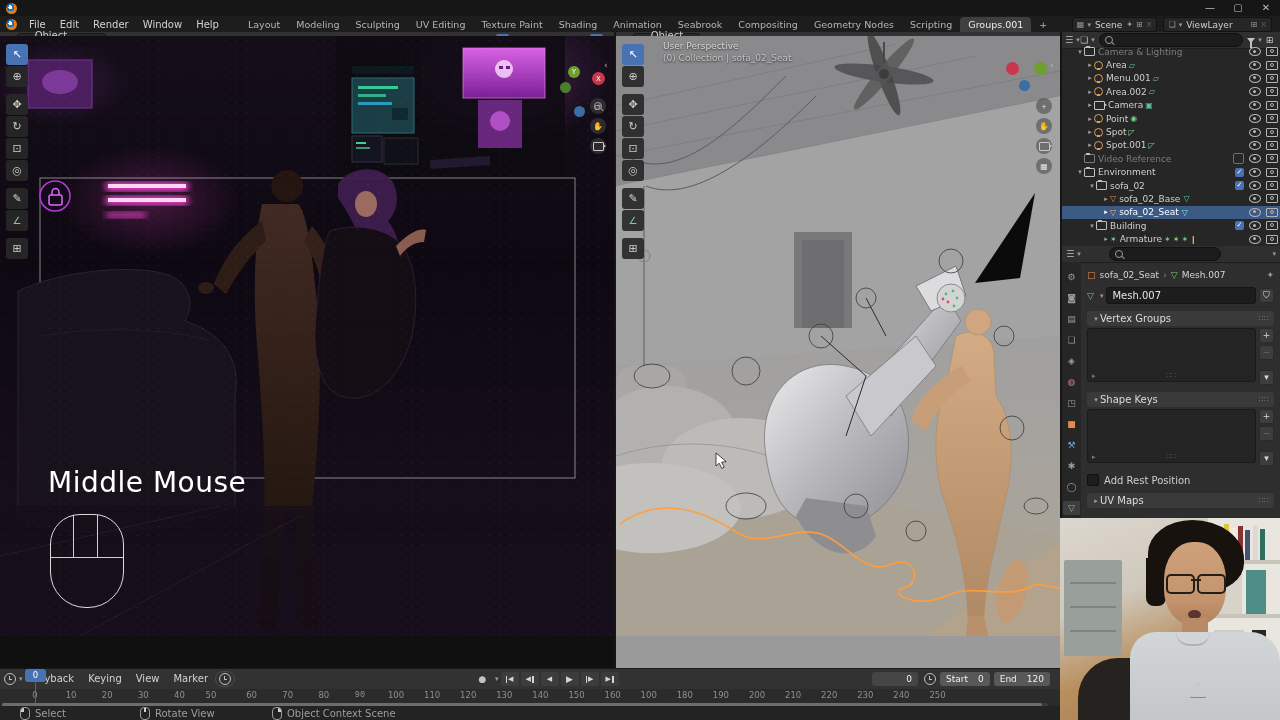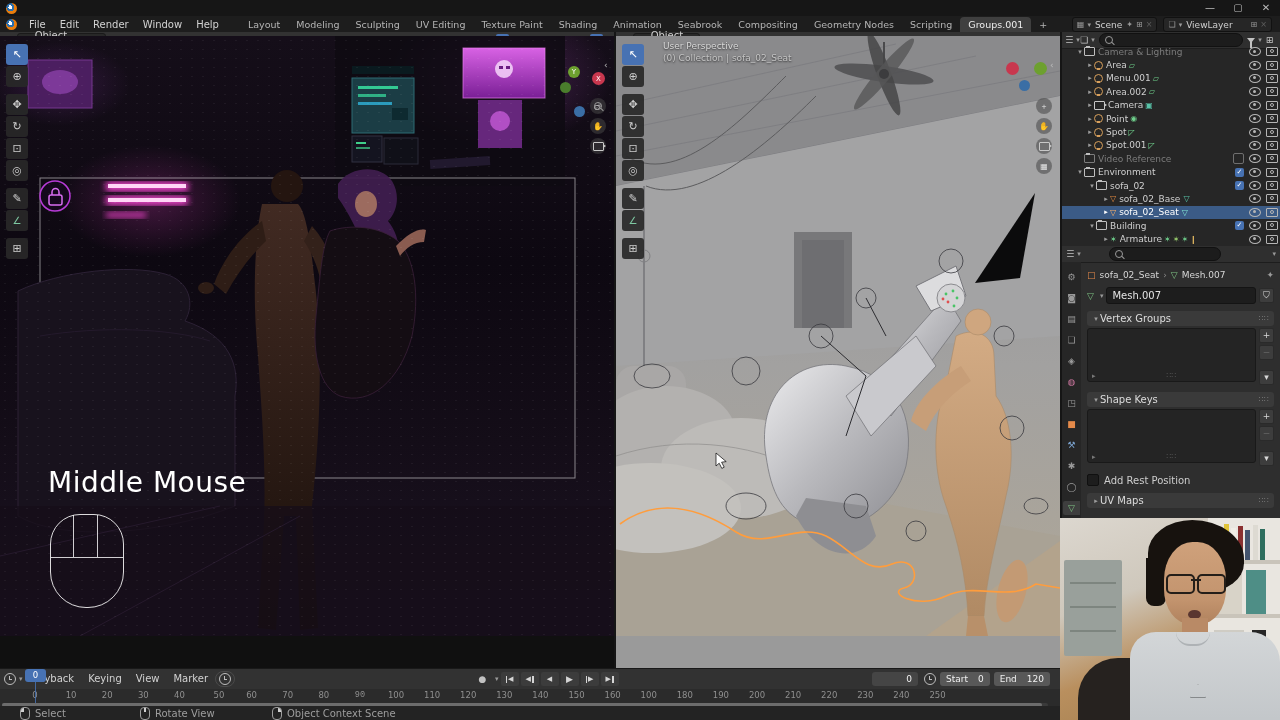--- a/index.html
+++ b/index.html
@@ -836,21 +836,21 @@
           <span>End</span>
           <span style="margin-left:10px">120</span>
         </span>
     </div>
     <div id="ruler">
         <span class="tick" style="left: 35px;">0</span>
         <span class="tick" style="left: 71.1px;">10</span>
         <span class="tick" style="left: 107.2px;">20</span>
         <span class="tick" style="left: 143.3px;">30</span>
         <span class="tick" style="left: 179.4px;">40</span>
-        <span class="tick" style="left: 219px;">50</span>
+        <span class="tick" style="left: 211px;">50</span>
         <span class="tick" style="left: 251.6px;">60</span>
         <span class="tick" style="left: 287.7px;">70</span>
         <span class="tick" style="left: 323.8px;">80</span>
         <span class="tick" style="left: 359.9px; font-family: Liberation Mono, monospace;">90</span>
         <span class="tick" style="left: 396px;">100</span>
         <span class="tick" style="left: 432.1px;">110</span>
         <span class="tick" style="left: 468.2px;">120</span>
         <span class="tick" style="left: 504.3px;">130</span>
         <span class="tick" style="left: 540.4px;">140</span>
         <span class="tick" style="left: 576.5px;">150</span>

